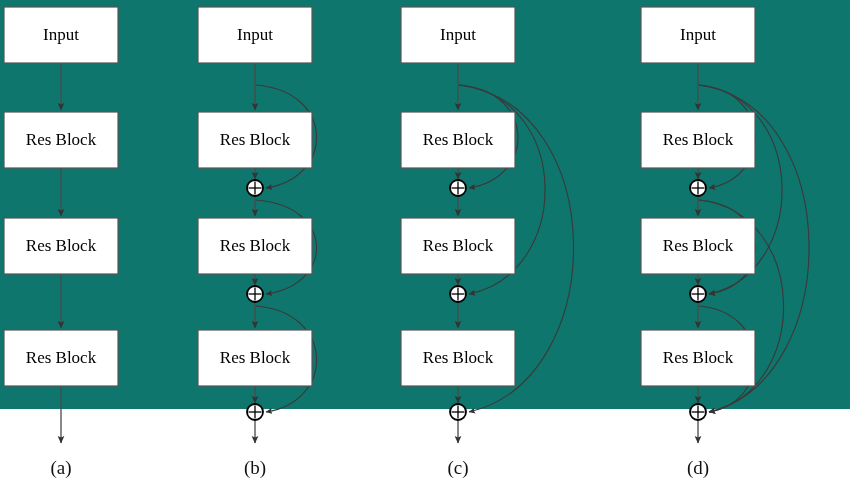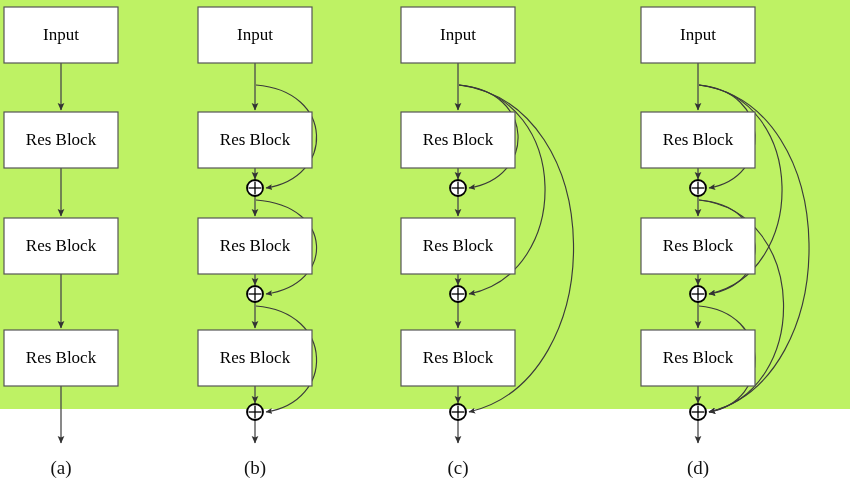--- a/index.html
+++ b/index.html
@@ -10,21 +10,21 @@
   body {
     width: 850px;
     height: 498px;
     overflow: hidden;
     font-family: "Liberation Serif", "DejaVu Serif", serif;
   }
   #figure {
     position: relative;
     width: 850px;
     height: 409px;
-    background: #bef264;
+    background: #0f766e;
   }
   #figure-svg {
     position: absolute;
     left: 0;
     top: 0;
     width: 850px;
     height: 498px;
     display: block;
   }
   .node-box {

